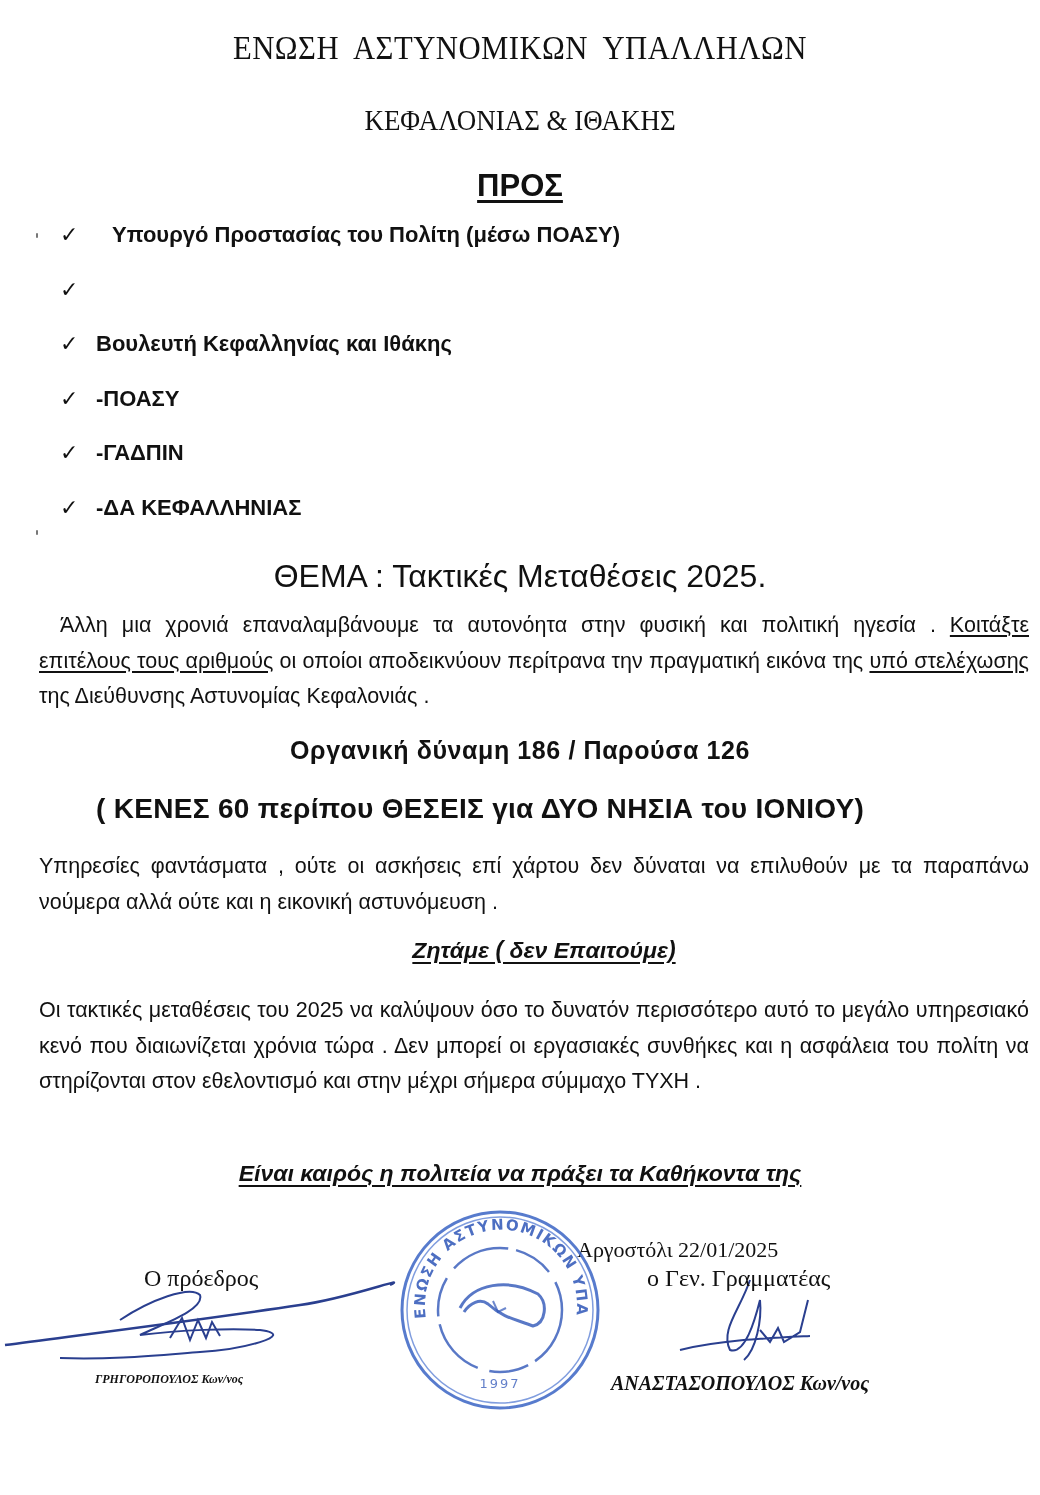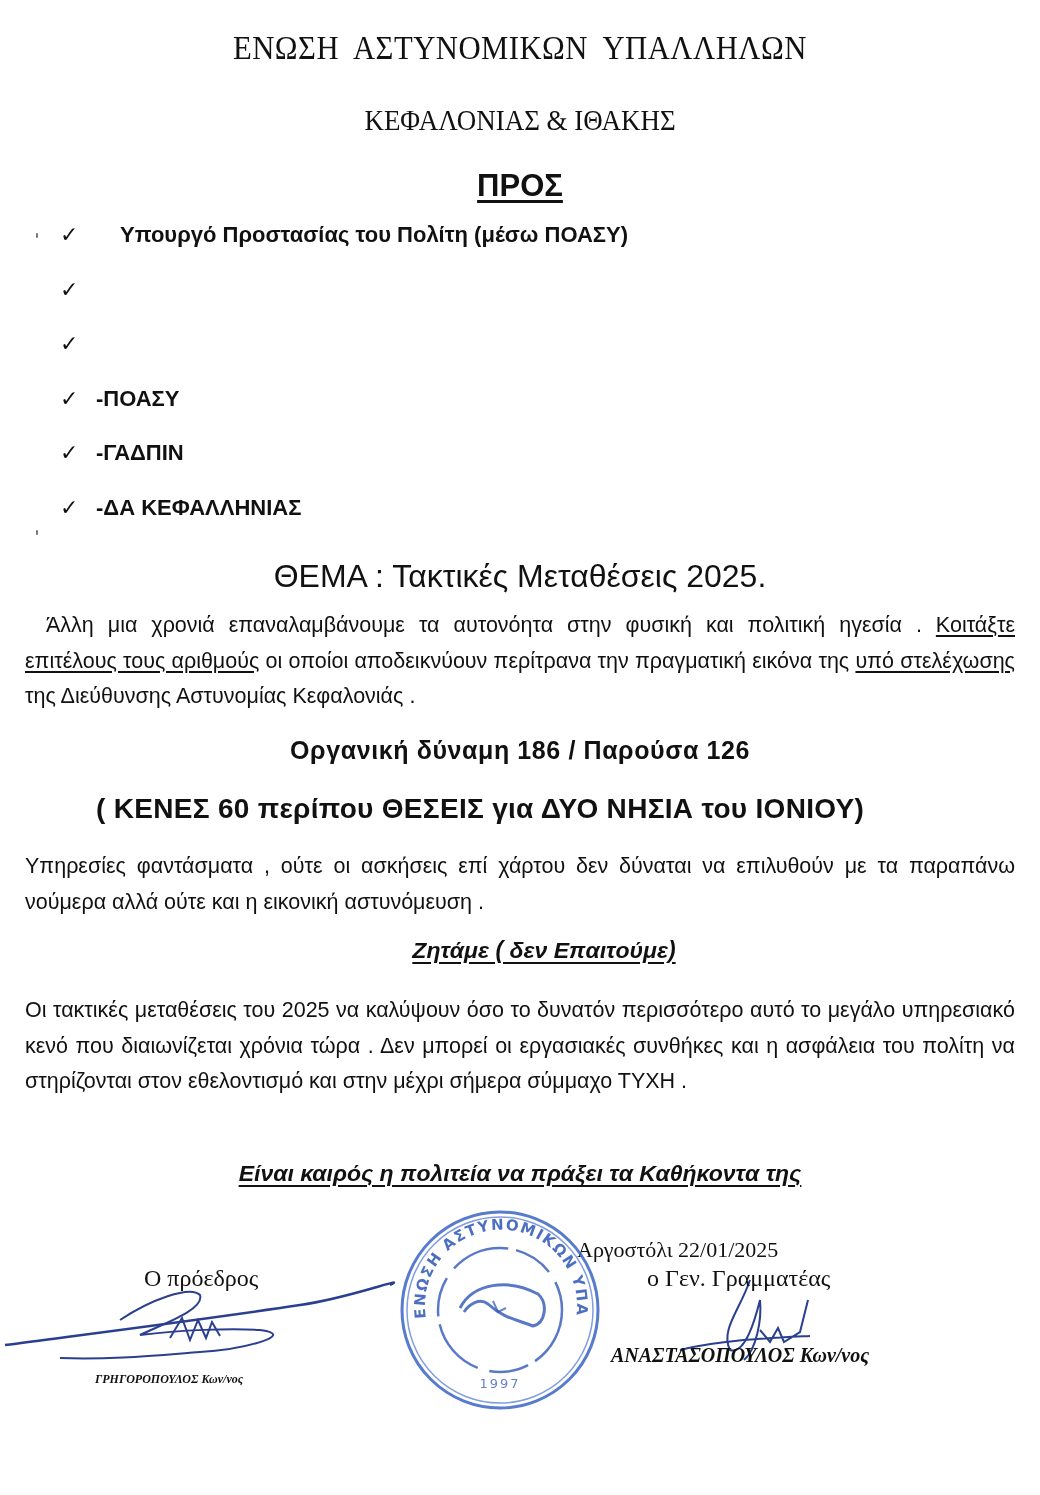--- a/index.html
+++ b/index.html
@@ -12,42 +12,42 @@
   .abs { position: absolute; }
   .center { left: 0; right: 0; text-align: center; }
 
   .title1 { top: 30px; font-size: 33px; letter-spacing: 0.5px; word-spacing: 8px; transform: scaleX(0.93); }
   .title2 { top: 104px; font-size: 29px; transform: scaleX(0.93); }
   .pros { top: 168px; font-size: 31px; font-weight: bold; text-decoration: underline; text-underline-offset: 4px; left: 0; right: 0; text-align: center; }
 
   .rec-list { top: 222px; left: 60px; margin: 0; padding: 0; list-style: none; }
   .rec-list li { height: 54.5px; display: flex; align-items: flex-start; font-size: 22px; font-weight: bold; }
   .rec-list .check { width: 36px; font-size: 22px; font-weight: normal; display: inline-block; }
-  .rec-list .first-text { margin-left: 24px; }
+  .rec-list .first-text { margin-left: 16px; }
 
   .subject { top: 558px; font-size: 32px; }
 
-  .para { left: 25px; width: 990px; font-size: 21.5px; line-height: 35.5px; text-align: justify; text-align-last: left; }
+  .para { left: 39px; width: 990px; font-size: 21.5px; line-height: 35.5px; text-align: justify; text-align-last: left; }
   .para u { text-underline-offset: 3px; }
   .p1 { top: 608px; text-indent: 21px; }
   .p2 { top: 849px; }
   .p3 { top: 993px; }
 
   .big1 { top: 736px; font-size: 25px; font-weight: bold; letter-spacing: 0.6px; }
   .big2 { top: 793px; left: 96px; font-size: 28px; font-weight: bold; letter-spacing: 0.3px; }
 
   .heading-it { font-size: 23px; font-weight: bold; font-style: italic; text-decoration: underline; text-underline-offset: 4px; }
   .h-zitame { top: 937px; margin-left: 48px; }
   .h-kairos { top: 1160px; }
 
   .date { top: 1214px; left: 577px; font-size: 22px; margin-top: 23px; }
   .sign-left-label { top: 1265px; left: 144px; font-size: 24px; }
   .sign-right-label { top: 1265px; left: 647px; font-size: 24px; text-align: right; }
   .sign-left-name { top: 1372px; left: 95px; font-size: 12px; font-weight: bold; font-style: italic; }
-  .sign-right-name { top: 1344px; left: 611px; font-size: 20px; font-weight: bold; font-style: italic; }
+  .sign-right-name { top: 1372px; left: 611px; font-size: 20px; font-weight: bold; font-style: italic; }
 
   .stamp { left: 398px; top: 1208px; width: 205px; height: 205px; }
   .sig { pointer-events: none; }
   .speck { width: 2px; height: 5px; background: #777; border-radius: 1px; }
 </style>
 </head>
 <body>
 
 <div>
 
@@ -58,20 +58,21 @@
   <ul class="abs sans rec-list">
     <li>
       <span class="check">✓</span>
       <span class="first-text">Υπουργό Προστασίας του Πολίτη (μέσω ΠΟΑΣΥ)</span>
     </li>
     <li>
       <span class="check">✓</span>
     </li>
     <li>
       <span class="check">✓</span>
+      <span>Βουλευτή Κεφαλληνίας και Ιθάκης</span>
     </li>
     <li>
       <span class="check">✓</span>
       <span>-ΠΟΑΣΥ</span>
     </li>
     <li>
       <span class="check">✓</span>
       <span>-ΓΑΔΠΙΝ</span>
     </li>
     <li>

